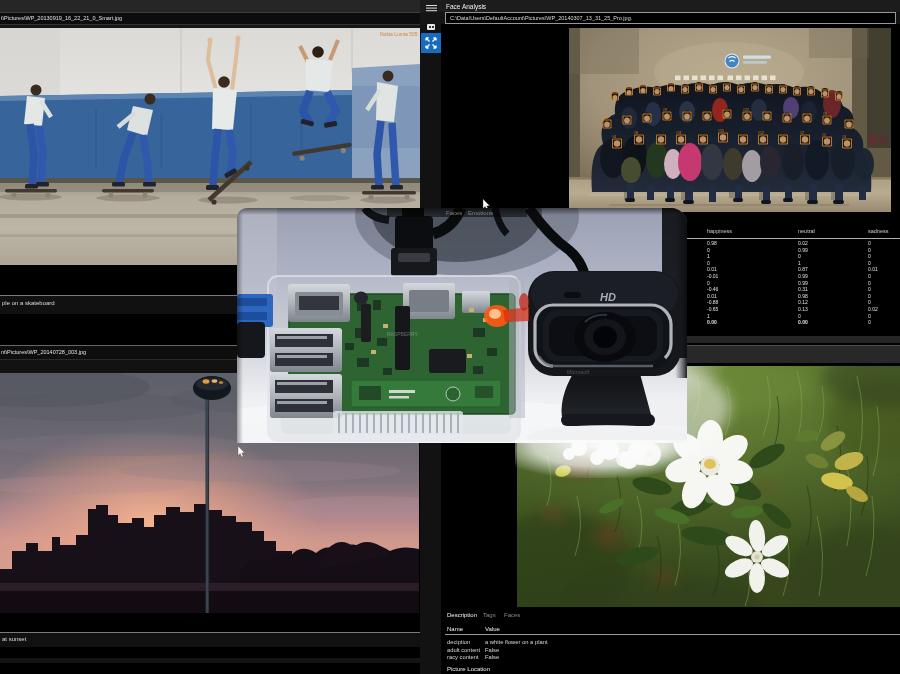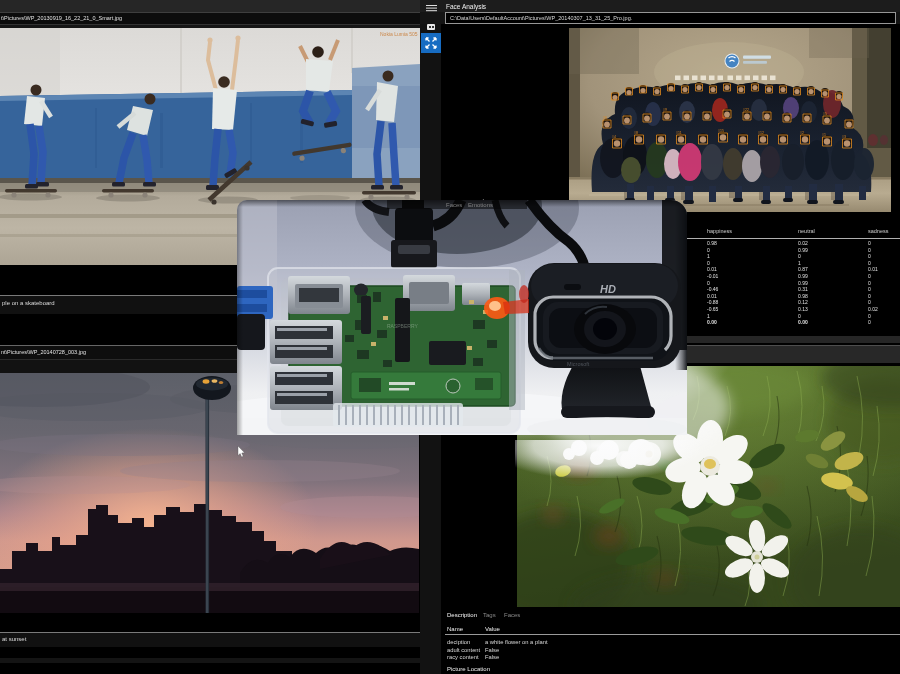--- a/index.html
+++ b/index.html
@@ -612,21 +612,21 @@
   <div class="txt" style="left:447px;top:612px;font-size:6px;color:#f5f5f5;">Description</div>
   <div class="txt" style="left:483px;top:612px;font-size:6px;color:#8a8a8a;">Tags</div>
   <div class="txt" style="left:504px;top:612px;font-size:6px;color:#8a8a8a;">Faces</div>
   <div class="txt" style="left:447px;top:626px;font-size:6px;color:#efefef;">Name</div>
   <div class="txt" style="left:485px;top:626px;font-size:6px;color:#efefef;">Value</div>
   <div class="abs" style="left:445px;top:634px;width:455px;height:1px;background:#9a9a9a;"></div>
   <div class="txt" style="left:447px;top:639px;font-size:5.8px;line-height:7.7px;color:#d8d8d8;">deciption<br>adult content<br>racy content</div>
   <div class="txt" style="left:485px;top:639px;font-size:5.8px;line-height:7.7px;color:#d8d8d8;">a white flower on a plant<br>False<br>False</div>
   <div class="txt" style="left:447px;top:666px;font-size:6px;color:#efefef;">Picture Location</div>
 
-  <div class="abs" style="left:237px;top:200px;width:450px;height:289px;border-radius:10px 16px 14px 8px;overflow:hidden;text-align:center;" id="center">
+  <div class="abs" style="left:237px;top:208px;width:450px;height:289px;border-radius:10px 16px 14px 8px;overflow:hidden;text-align:center;" id="center">
   <svg width="450" height="235" viewBox="0 0 450 235">
     <defs>
       <linearGradient id="cbg" x1="0" y1="0" x2="0" y2="1">
         <stop offset="0" stop-color="#9ba0b2"></stop>
             <stop offset="0.3" stop-color="#aeb3c5"></stop>
         <stop offset="0.62" stop-color="#d6d9e1"></stop>
             <stop offset="0.82" stop-color="#eff0f2"></stop>
             <stop offset="1" stop-color="#f4f5f6"></stop>
       </linearGradient>
       <radialGradient id="ctr" cx="0.95" cy="0.05" r="1.05">

